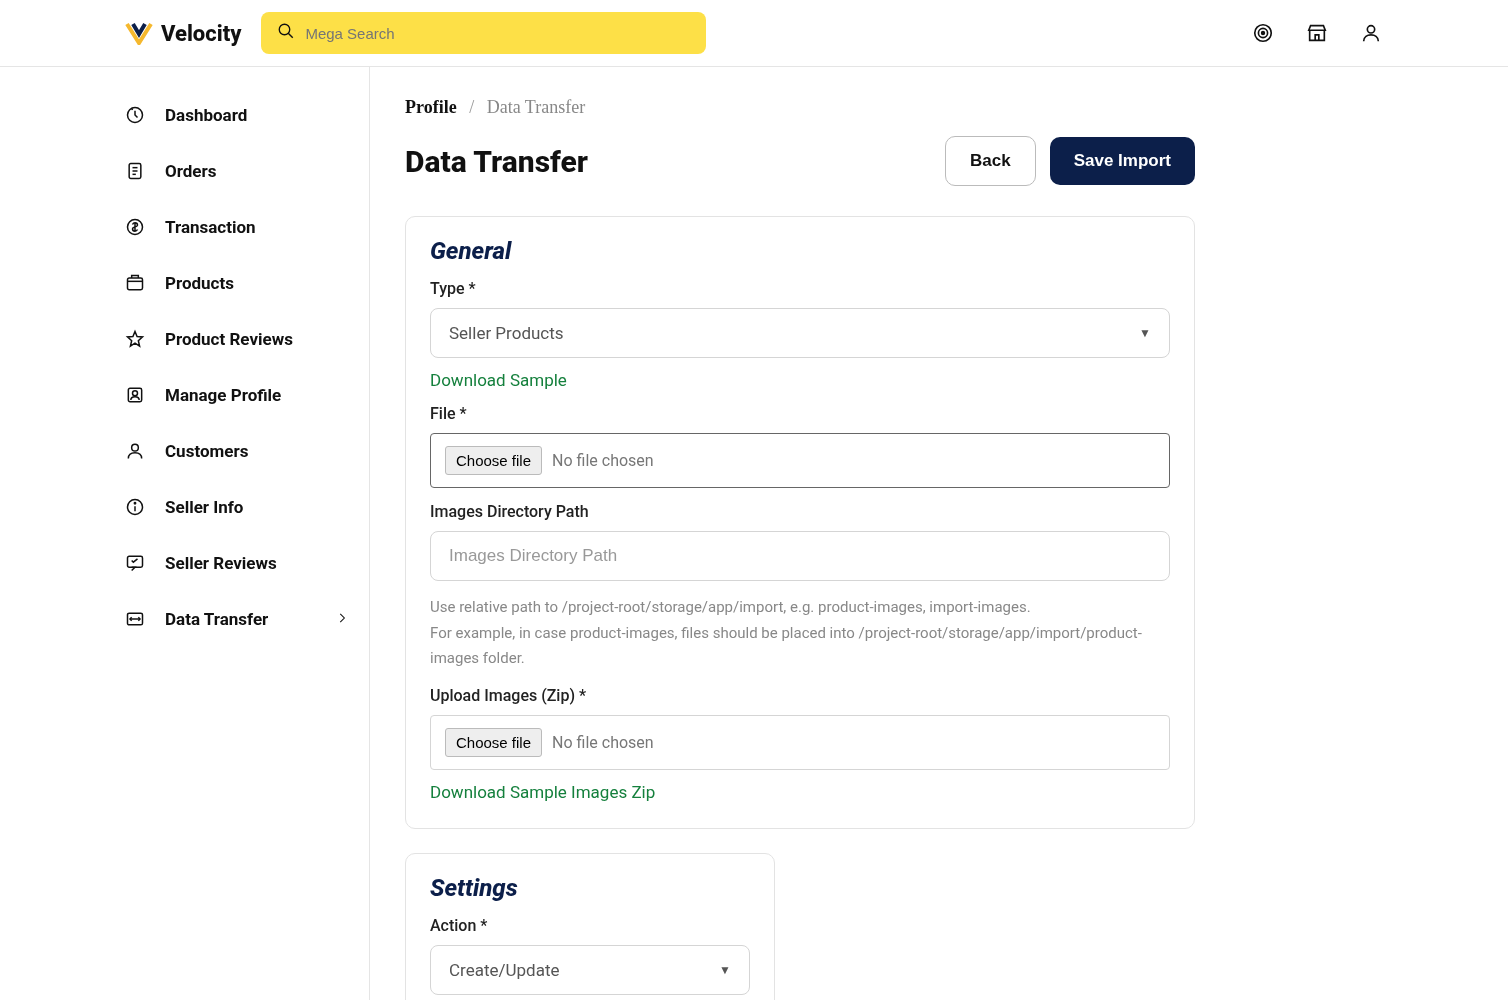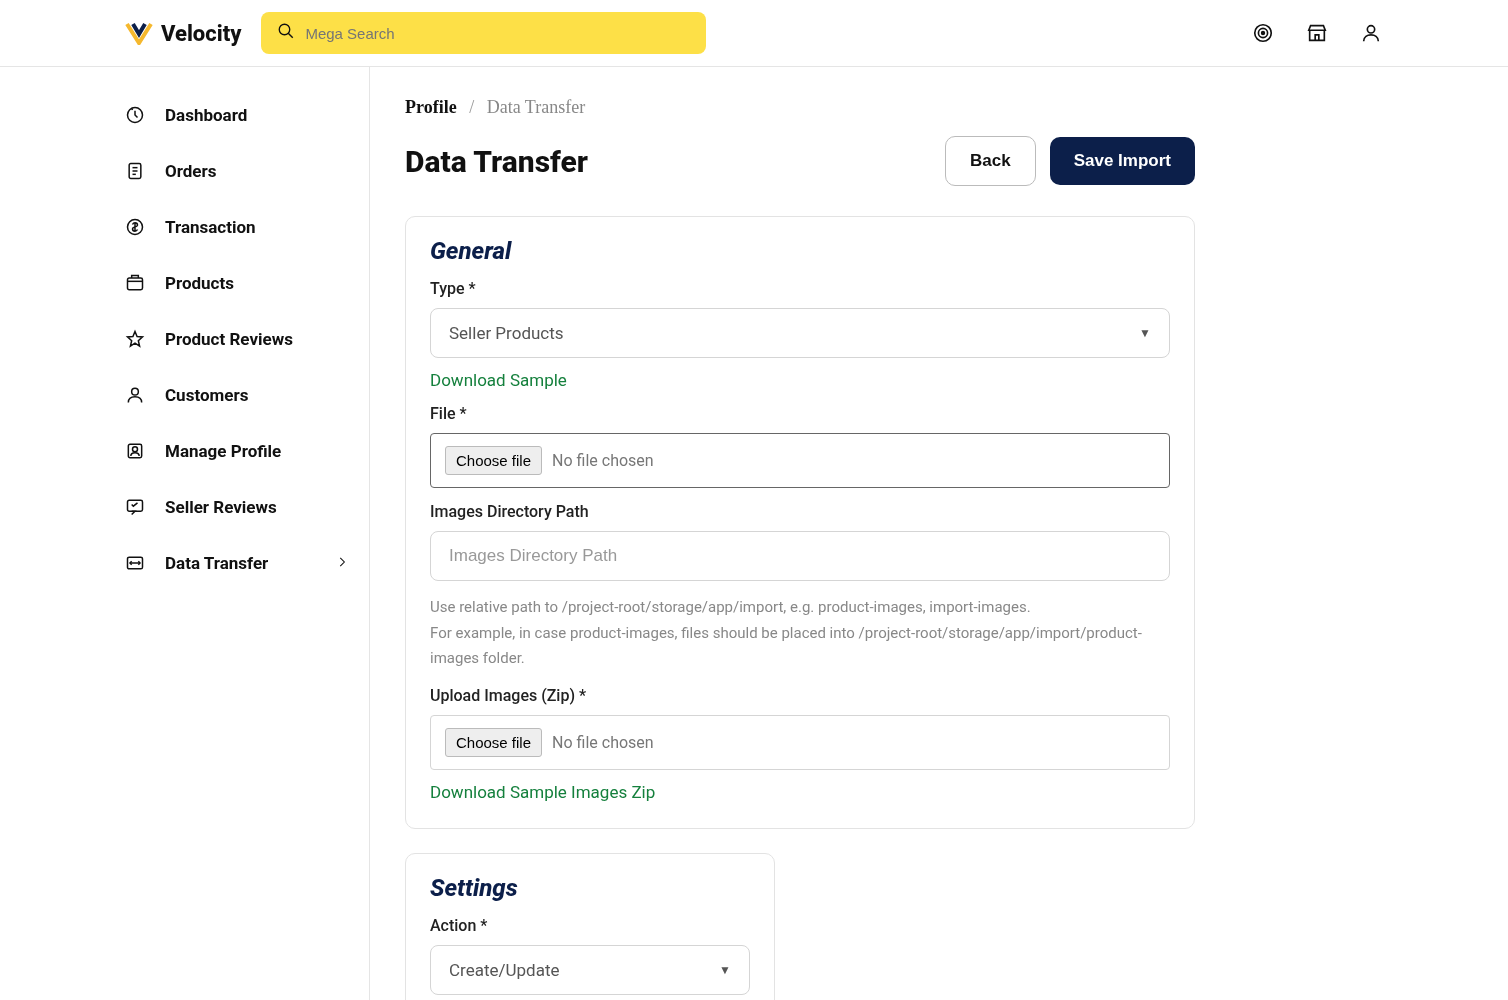--- a/index.html
+++ b/index.html
@@ -157,35 +157,45 @@
           <span class="sidebar-item-icon">
               <svg width="20" height="20" viewBox="0 0 24 24">
                 <path d="M12 3 L14.5 9 L21 9.5 L16 14 L17.5 20.5 L12 17 L6.5 20.5 L8 14 L3 9.5 L9.5 9 Z"></path>
               </svg>
             </span>
           <span>Product Reviews</span>
         </div>
         <div class="sidebar-item">
           <span class="sidebar-item-icon">
               <svg width="20" height="20" viewBox="0 0 24 24">
-                <circle cx="12" cy="8" r="4"></circle>
-                <path d="M4 21 C4 16 8 14 12 14 C16 14 20 16 20 21"></path>
-              </svg>
-            </span>
-          <span>Customers</span>
-        </div>
-        <div class="sidebar-item">
-          <span class="sidebar-item-icon">
-              <svg width="20" height="20" viewBox="0 0 24 24">
                 <rect x="4" y="4" width="16" height="16" rx="2"></rect>
                 <circle cx="12" cy="10" r="3"></circle>
                 <path d="M7 18 C7 15 9 14 12 14 C15 14 17 15 17 18"></path>
               </svg>
             </span>
           <span>Manage Profile</span>
+        </div>
+        <div class="sidebar-item">
+          <span class="sidebar-item-icon">
+              <svg width="20" height="20" viewBox="0 0 24 24">
+                <circle cx="12" cy="8" r="4"></circle>
+                <path d="M4 21 C4 16 8 14 12 14 C16 14 20 16 20 21"></path>
+              </svg>
+            </span>
+          <span>Customers</span>
+        </div>
+        <div class="sidebar-item">
+          <span class="sidebar-item-icon">
+              <svg width="20" height="20" viewBox="0 0 24 24">
+                <circle cx="12" cy="12" r="9"></circle>
+                <line x1="12" y1="11" x2="12" y2="17"></line>
+                <circle cx="12" cy="7.5" r="0.8" fill="#111"></circle>
+              </svg>
+            </span>
+          <span>Seller Info</span>
         </div>
         <div class="sidebar-item">
           <span class="sidebar-item-icon">
               <svg width="20" height="20" viewBox="0 0 24 24">
                 <rect x="3" y="4" width="18" height="13" rx="2"></rect>
                 <path d="M8 21 L12 17 L8 17"></path>
                 <path d="M8 9 L10 11 L15 7"></path>
               </svg>
             </span>
           <span>Seller Reviews</span>

